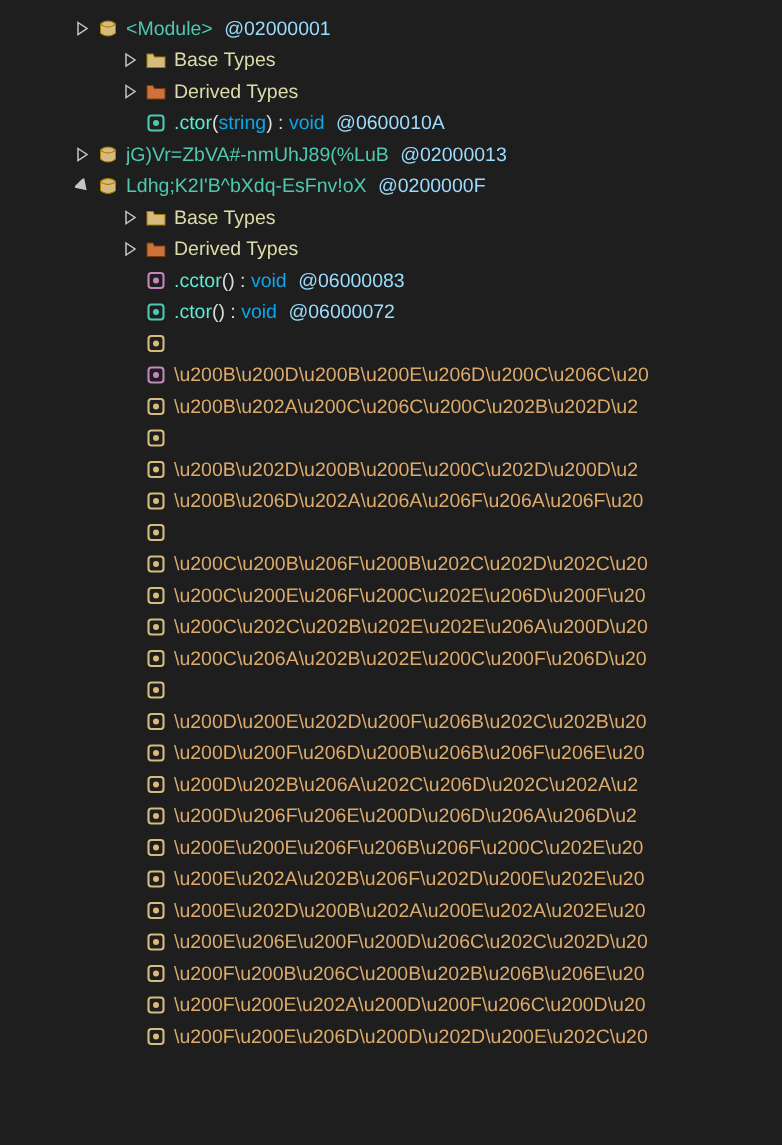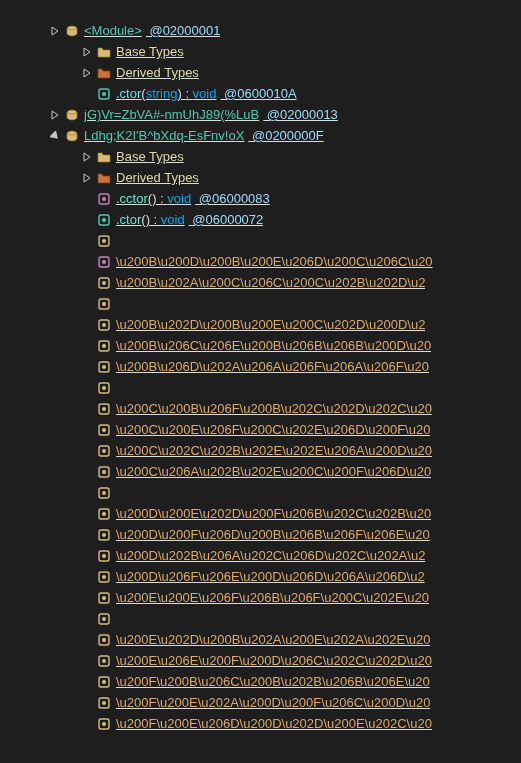--- a/index.html
+++ b/index.html
@@ -1,16 +1,16 @@
 <!DOCTYPE html>
 <html><head>
 <meta charset="utf-8">
 <style>
   html,body{margin:0;padding:0;background:#1e1e1e;color:#dcdcdc;font-family:"Segoe UI","Consolas",sans-serif;font-size:13px;overflow:hidden;}
-  .tree{padding:20px 0;line-height:21px;white-space:nowrap;text-decoration:underline;}
+  .tree{padding:8px 0;line-height:21px;white-space:nowrap;}
   .row{display:flex;align-items:center;height:21px;padding-right:4px;}
   .ind{display:inline-block;flex:0 0 auto;}
   .tw{width:14px;height:14px;display:inline-flex;align-items:center;justify-content:center;flex:0 0 auto;color:#c5c5c5;margin-right:2px;}
   .tw svg{width:10px;height:10px;}
   .ic{width:16px;height:16px;display:inline-flex;align-items:center;justify-content:center;flex:0 0 auto;margin-right:4px;}
   .ic svg{width:14px;height:14px;}
   .lbl{flex:0 1 auto;overflow:hidden;}
   .name-ns{color:#4ec9b0;}
   .name-fld{color:#dcdcaa;}
   .name-member{color:#5eead4;}
@@ -212,31 +212,20 @@
     </div>
     <div class="row">
       <span class="ind" style="width:80px"></span>
       <span class="tw"></span>
       <span class="ic">
         <svg viewBox="0 0 14 14">
           <rect x="2" y="2" width="10" height="10" rx="2" fill="none" stroke="#d7ba7d" stroke-width="1.4"></rect>
           <circle cx="7" cy="7" r="2" fill="#d7ba7d"></circle>
         </svg>
       </span>
-      <span class="lbl"><span class="obf">\u200B\u206C\u206E\u200B\u206B\u206B\u200D\u20</span></span>
-    </div>
-    <div class="row">
-      <span class="ind" style="width:80px"></span>
-      <span class="tw"></span>
-      <span class="ic">
-        <svg viewBox="0 0 14 14">
-          <rect x="2" y="2" width="10" height="10" rx="2" fill="none" stroke="#d7ba7d" stroke-width="1.4"></rect>
-          <circle cx="7" cy="7" r="2" fill="#d7ba7d"></circle>
-        </svg>
-      </span>
       <span class="lbl"><span class="obf">\u200B\u206D\u202A\u206A\u206F\u206A\u206F\u20</span></span>
     </div>
     <div class="row">
       <span class="ind" style="width:80px"></span>
       <span class="tw"></span>
       <span class="ic">
         <svg viewBox="0 0 14 14">
           <rect x="2" y="2" width="10" height="10" rx="2" fill="none" stroke="#d7ba7d" stroke-width="1.4"></rect>
           <circle cx="7" cy="7" r="2" fill="#d7ba7d"></circle>
         </svg>
@@ -353,20 +342,21 @@
     </div>
     <div class="row">
       <span class="ind" style="width:80px"></span>
       <span class="tw"></span>
       <span class="ic">
         <svg viewBox="0 0 14 14">
           <rect x="2" y="2" width="10" height="10" rx="2" fill="none" stroke="#d7ba7d" stroke-width="1.4"></rect>
           <circle cx="7" cy="7" r="2" fill="#d7ba7d"></circle>
         </svg>
       </span>
+      <span class="lbl"><span class="obf">\u200E\u202A\u202B\u206F\u202D\u200E\u202E\u20</span></span>
     </div>
     <div class="row">
       <span class="ind" style="width:80px"></span>
       <span class="tw"></span>
       <span class="ic">
         <svg viewBox="0 0 14 14">
           <rect x="2" y="2" width="10" height="10" rx="2" fill="none" stroke="#d7ba7d" stroke-width="1.4"></rect>
           <circle cx="7" cy="7" r="2" fill="#d7ba7d"></circle>
         </svg>
       </span>

